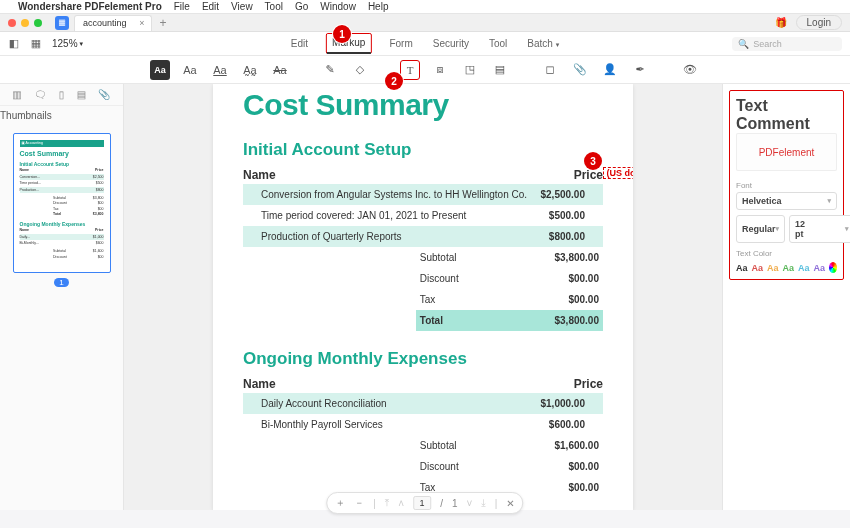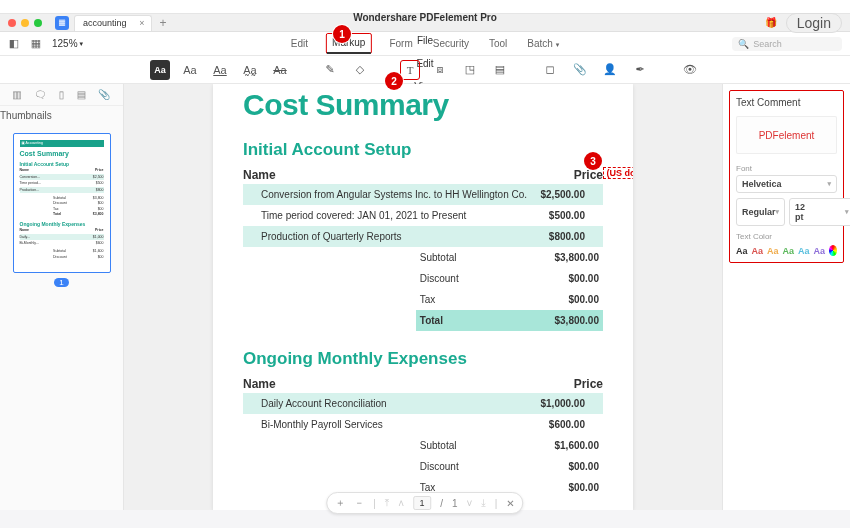--- a/index.html
+++ b/index.html
@@ -1,37 +1,37 @@
 <!DOCTYPE html>
 <html><head>
 <meta charset="utf-8">
 <style>
 * { margin: 0; padding: 0; box-sizing: border-box; font-family: -apple-system, BlinkMacSystemFont, "Segoe UI", Helvetica, Arial, sans-serif; }
 body { width: 850px; height: 528px; background: #f5f5f7; overflow: hidden; font-size: 11px; color: #333; }
 
 
-.mac-menubar { height: 14px; background: #fff; display: flex; align-items: center; padding: 0 6px; gap: 12px; font-size: 10px; border-bottom: 1px solid #e5e5e5; flex-direction: column; }
+.mac-menubar { height: 14px; background: #fff; display: flex; align-items: center; padding: 0 6px; gap: 12px; font-size: 10px; border-bottom: 1px solid #e5e5e5; }
 .apple-logo { font-size: 10px; }
 .app-name-bold { font-weight: 600; }
 
 
 .window-titlebar { height: 18px; background: #f0f0f0; display: flex; align-items: center; border-bottom: 1px solid #e0e0e0; }
 .traffic-lights { display: flex; gap: 5px; padding: 0 8px; }
 .tl { width: 8px; height: 8px; border-radius: 50%; }
 .tl-red { background: #ff5f56; }
 .tl-yellow { background: #ffbd2e; }
 .tl-green { background: #27c93f; }
 .tab-area { display: flex; align-items: center; height: 100%; }
 .app-icon { width: 14px; height: 14px; background: #3b82f6; border-radius: 3px; margin: 0 5px; display: flex; align-items: center; justify-content: center; color: #fff; font-size: 8px; }
 .tab { background: #fff; height: 16px; padding: 0 24px 0 8px; display: flex; align-items: center; font-size: 9px; border-radius: 3px 3px 0 0; position: relative; border: 1px solid #e0e0e0; border-bottom: none; }
 .tab-close { position: absolute; right: 6px; font-size: 9px; color: #888; }
 .tab-plus { padding: 0 8px; color: #888; font-size: 12px; }
 .titlebar-right { margin-left: auto; display: flex; align-items: center; gap: 8px; padding-right: 8px; }
 .gift-icon { width: 12px; height: 12px; font-size: 10px; }
-.login-btn { background: #f0f0f0; border: 1px solid #ddd; border-radius: 10px; padding: 1px 10px; font-size: 14px; color: #555; }
+.login-btn { background: #f0f0f0; border: 1px solid #ddd; border-radius: 10px; padding: 1px 10px; font-size: 10px; color: #555; }
 
 
 .toolbar-row { height: 24px; background: #fff; display: flex; align-items: center; border-bottom: 1px solid #e8e8e8; padding: 0 8px; }
 .view-icons { display: flex; gap: 10px; color: #666; }
 .vi { width: 12px; height: 12px; display: flex; align-items: center; justify-content: center; font-size: 11px; }
 .zoom-select { margin-left: 10px; font-size: 10px; color: #333; display: flex; align-items: center; gap: 2px; }
 .main-tabs { position: absolute; left: 50%; transform: translateX(-50%); display: flex; gap: 16px; font-size: 10px; color: #666; }
 .main-tab { padding: 5px 2px; cursor: pointer; position: relative; }
 .main-tab.active { color: #333; font-weight: 500; }
 .main-tab.active::after { content: ""; position: absolute; bottom: -1px; left: 0; right: 0; height: 2px; background: #333; }
@@ -79,21 +79,21 @@
 .tot-row { display: flex; font-size: 10px; padding: 5px 4px; margin-left: 48%; justify-content: space-between; }
 .tot-row.hl-total { background: #a8e6d9; font-weight: 700; }
 .label-strong { font-weight: 600; }
 
 
 .callout { position: absolute; width: 18px; height: 18px; border-radius: 50%; background: #d00; color: #fff; font-size: 10px; font-weight: 700; display: flex; align-items: center; justify-content: center; z-index: 50; box-shadow: 0 0 0 1px #fff; }
 
 
 .right-pane { width: 128px; background: #fff; border-left: 1px solid #e5e5e5; padding: 6px; }
 .props-box { border: 1.5px solid #d00; border-radius: 2px; padding: 6px; }
-.props-title { font-size: 10px; font-weight: 400; color: #444; margin-bottom: 8px; }
+.props-title { font-size: 16px; font-weight: 700; color: #444; }
 .sample-box { border: none; border-radius: 2px; height: 38px; display: flex; align-items: center; justify-content: center; font-size: 10px; color: #d33; margin-bottom: 10px; background:#fdfdfd; box-shadow: 0 0 0 1px #eee inset; }
 .prop-label { font-size: 8px; color: #999; margin-top: 6px; margin-bottom: 2px; }
 .prop-select { border: 1px solid #ddd; border-radius: 3px; font-size: 9px; padding: 3px 5px; display: flex; justify-content: space-between; align-items: center; color: #444; background:#fff;font-weight:bold; }
 .prop-row2 { display: flex; gap: 4px; margin-top: 5px; }
 .prop-row2 .prop-select { flex: 1; }
 .prop-row2 .prop-select.small { flex: 0 0 42px; gap: 40px; }
 .color-row { display: flex; gap: 4px; margin-top: 4px; font-size: 9px; font-weight: 600; align-items:center; }
 .color-sw { font-family: inherit; }
 .color-picker { width: 11px; height: 11px; border-radius: 50%; background: conic-gradient(red,orange,yellow,lime,cyan,blue,magenta,red); }
 

